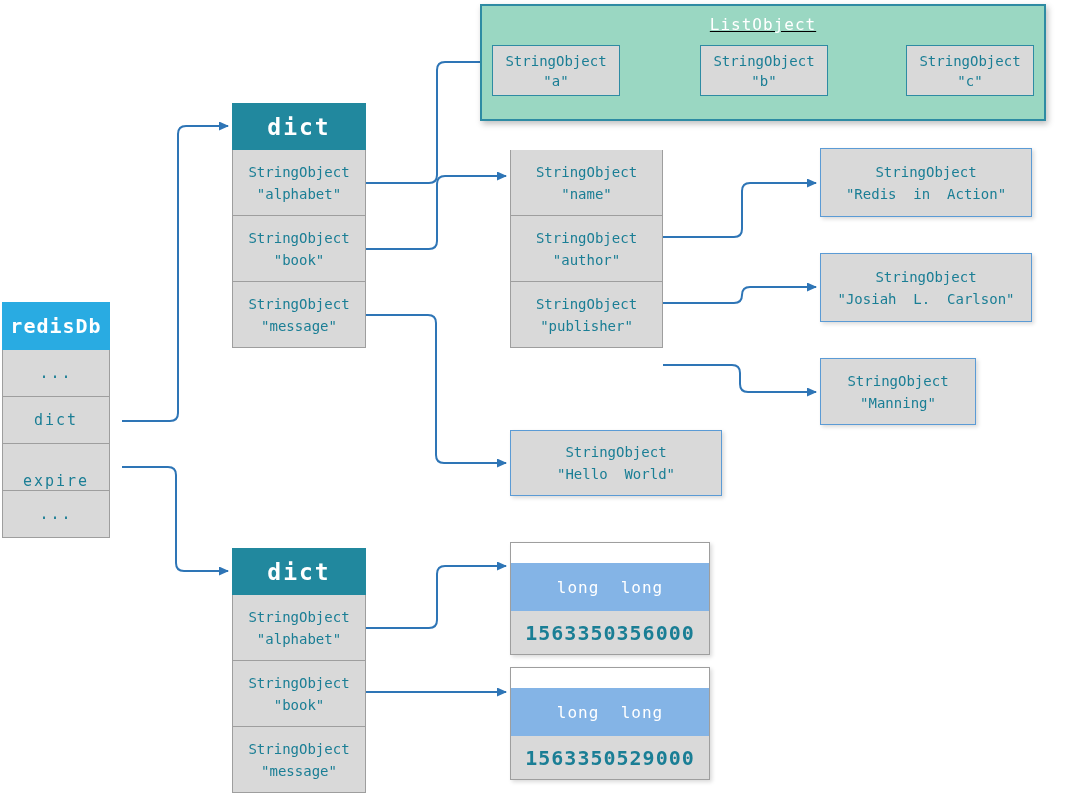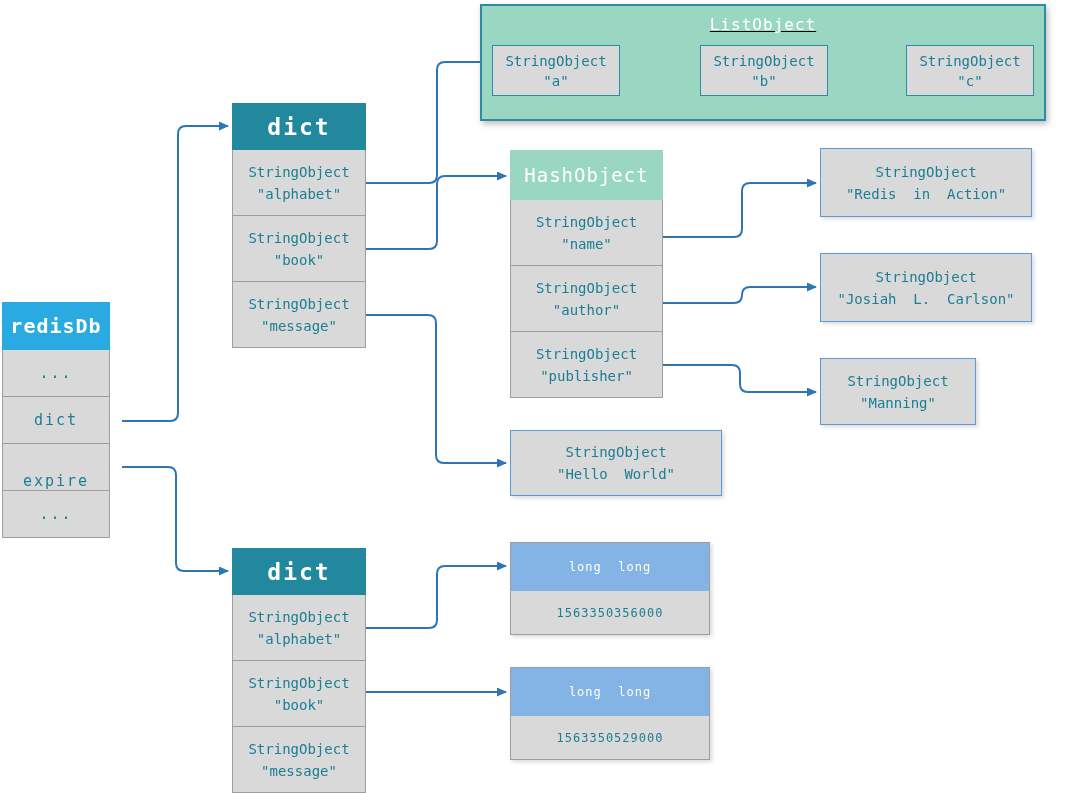--- a/index.html
+++ b/index.html
@@ -42,26 +42,26 @@
 
   .strbox {
     background:var(--cell-bg); border:1.5px solid var(--blue-border);
     box-shadow:2px 2px 4px rgba(0,0,0,0.15);
     display:flex; flex-direction:column; align-items:center; justify-content:center;
     color:var(--teal-text); font-size:14px; gap:6px; box-sizing:border-box;
   }
 
   .longbox { border:1px solid var(--cell-border); box-shadow:2px 2px 4px rgba(0,0,0,0.15); }
   .longbox .lhdr {
-    background:var(--lightblue-header); color:#ffffff; height:48px; font-size:12px;
-    letter-spacing:1px; display:flex; align-items:center; justify-content:center; white-space:pre;
+    background:var(--lightblue-header); color:#ffffff; height:48px; font-size:16px;
+    letter-spacing:1px; display:flex; align-items:center; justify-content:center; white-space:pre;margin-top:20px;
   }
   .longbox .lval {
-    background:var(--cell-bg); color:var(--teal-text); height:43px; font-size:12px;
-    letter-spacing:1px; display:flex; align-items:center; justify-content:center;
+    background:var(--cell-bg); color:var(--teal-text); height:43px; font-size:20px;
+    letter-spacing:1px; display:flex; align-items:center; justify-content:center;font-weight:bold;
   }
 </style>
 </head>
 <body>
 
 <div id="canvas">
 
   <svg id="connectors" viewBox="0 0 1080 793" xmlns="http://www.w3.org/2000/svg">
     <defs>
       <marker id="arrow" markerWidth="11" markerHeight="9" refX="9" refY="4.5" orient="auto" markerUnits="userSpaceOnUse">
@@ -124,21 +124,20 @@
       <span>StringObject</span>
         <span>"b"</span>
     </div>
     <div class="lo-item" style="left:424px;">
       <span>StringObject</span>
         <span>"c"</span>
     </div>
   </div>
 
   <div class="node" style="left:510px; top:150px; width:153px;">
-    <div class="hdr green" style="height:50px;">HashObject</div>
     <div class="cell" style="height:66px;">
       <span>StringObject</span>
         <span>"name"</span>
     </div>
     <div class="cell" style="height:66px;">
       <span>StringObject</span>
         <span>"author"</span>
     </div>
     <div class="cell" style="height:66px;">
       <span>StringObject</span>

